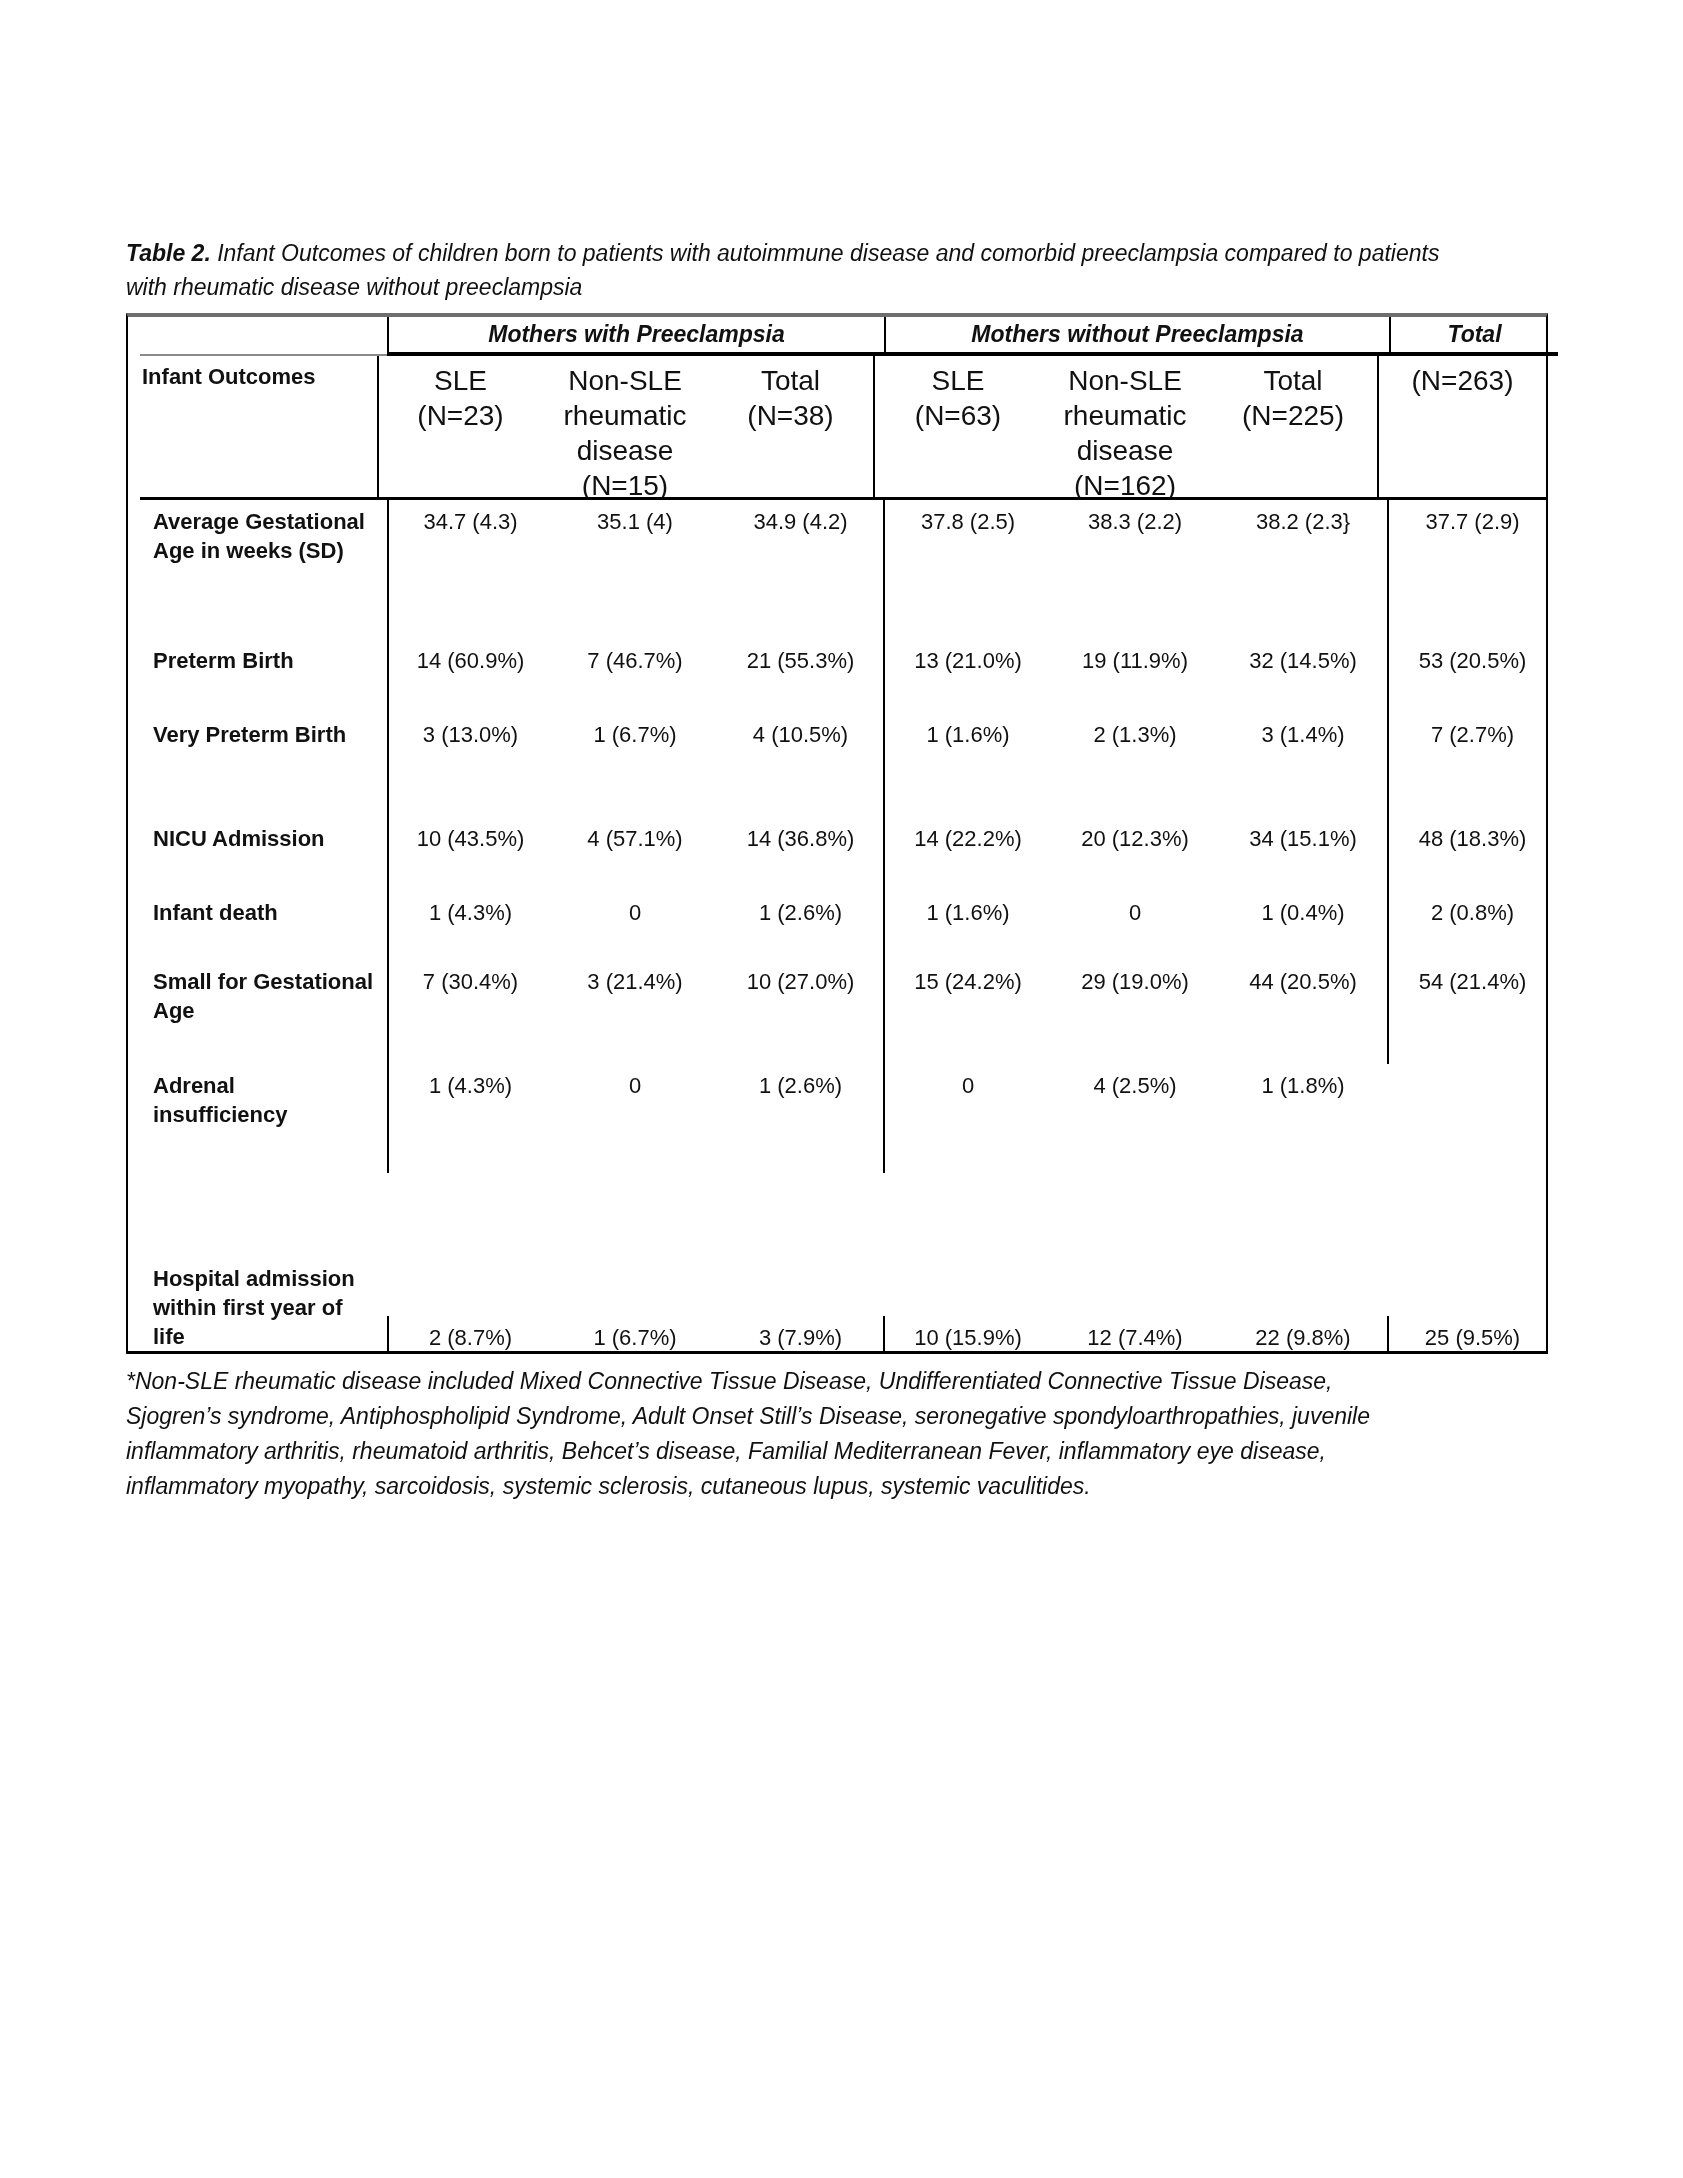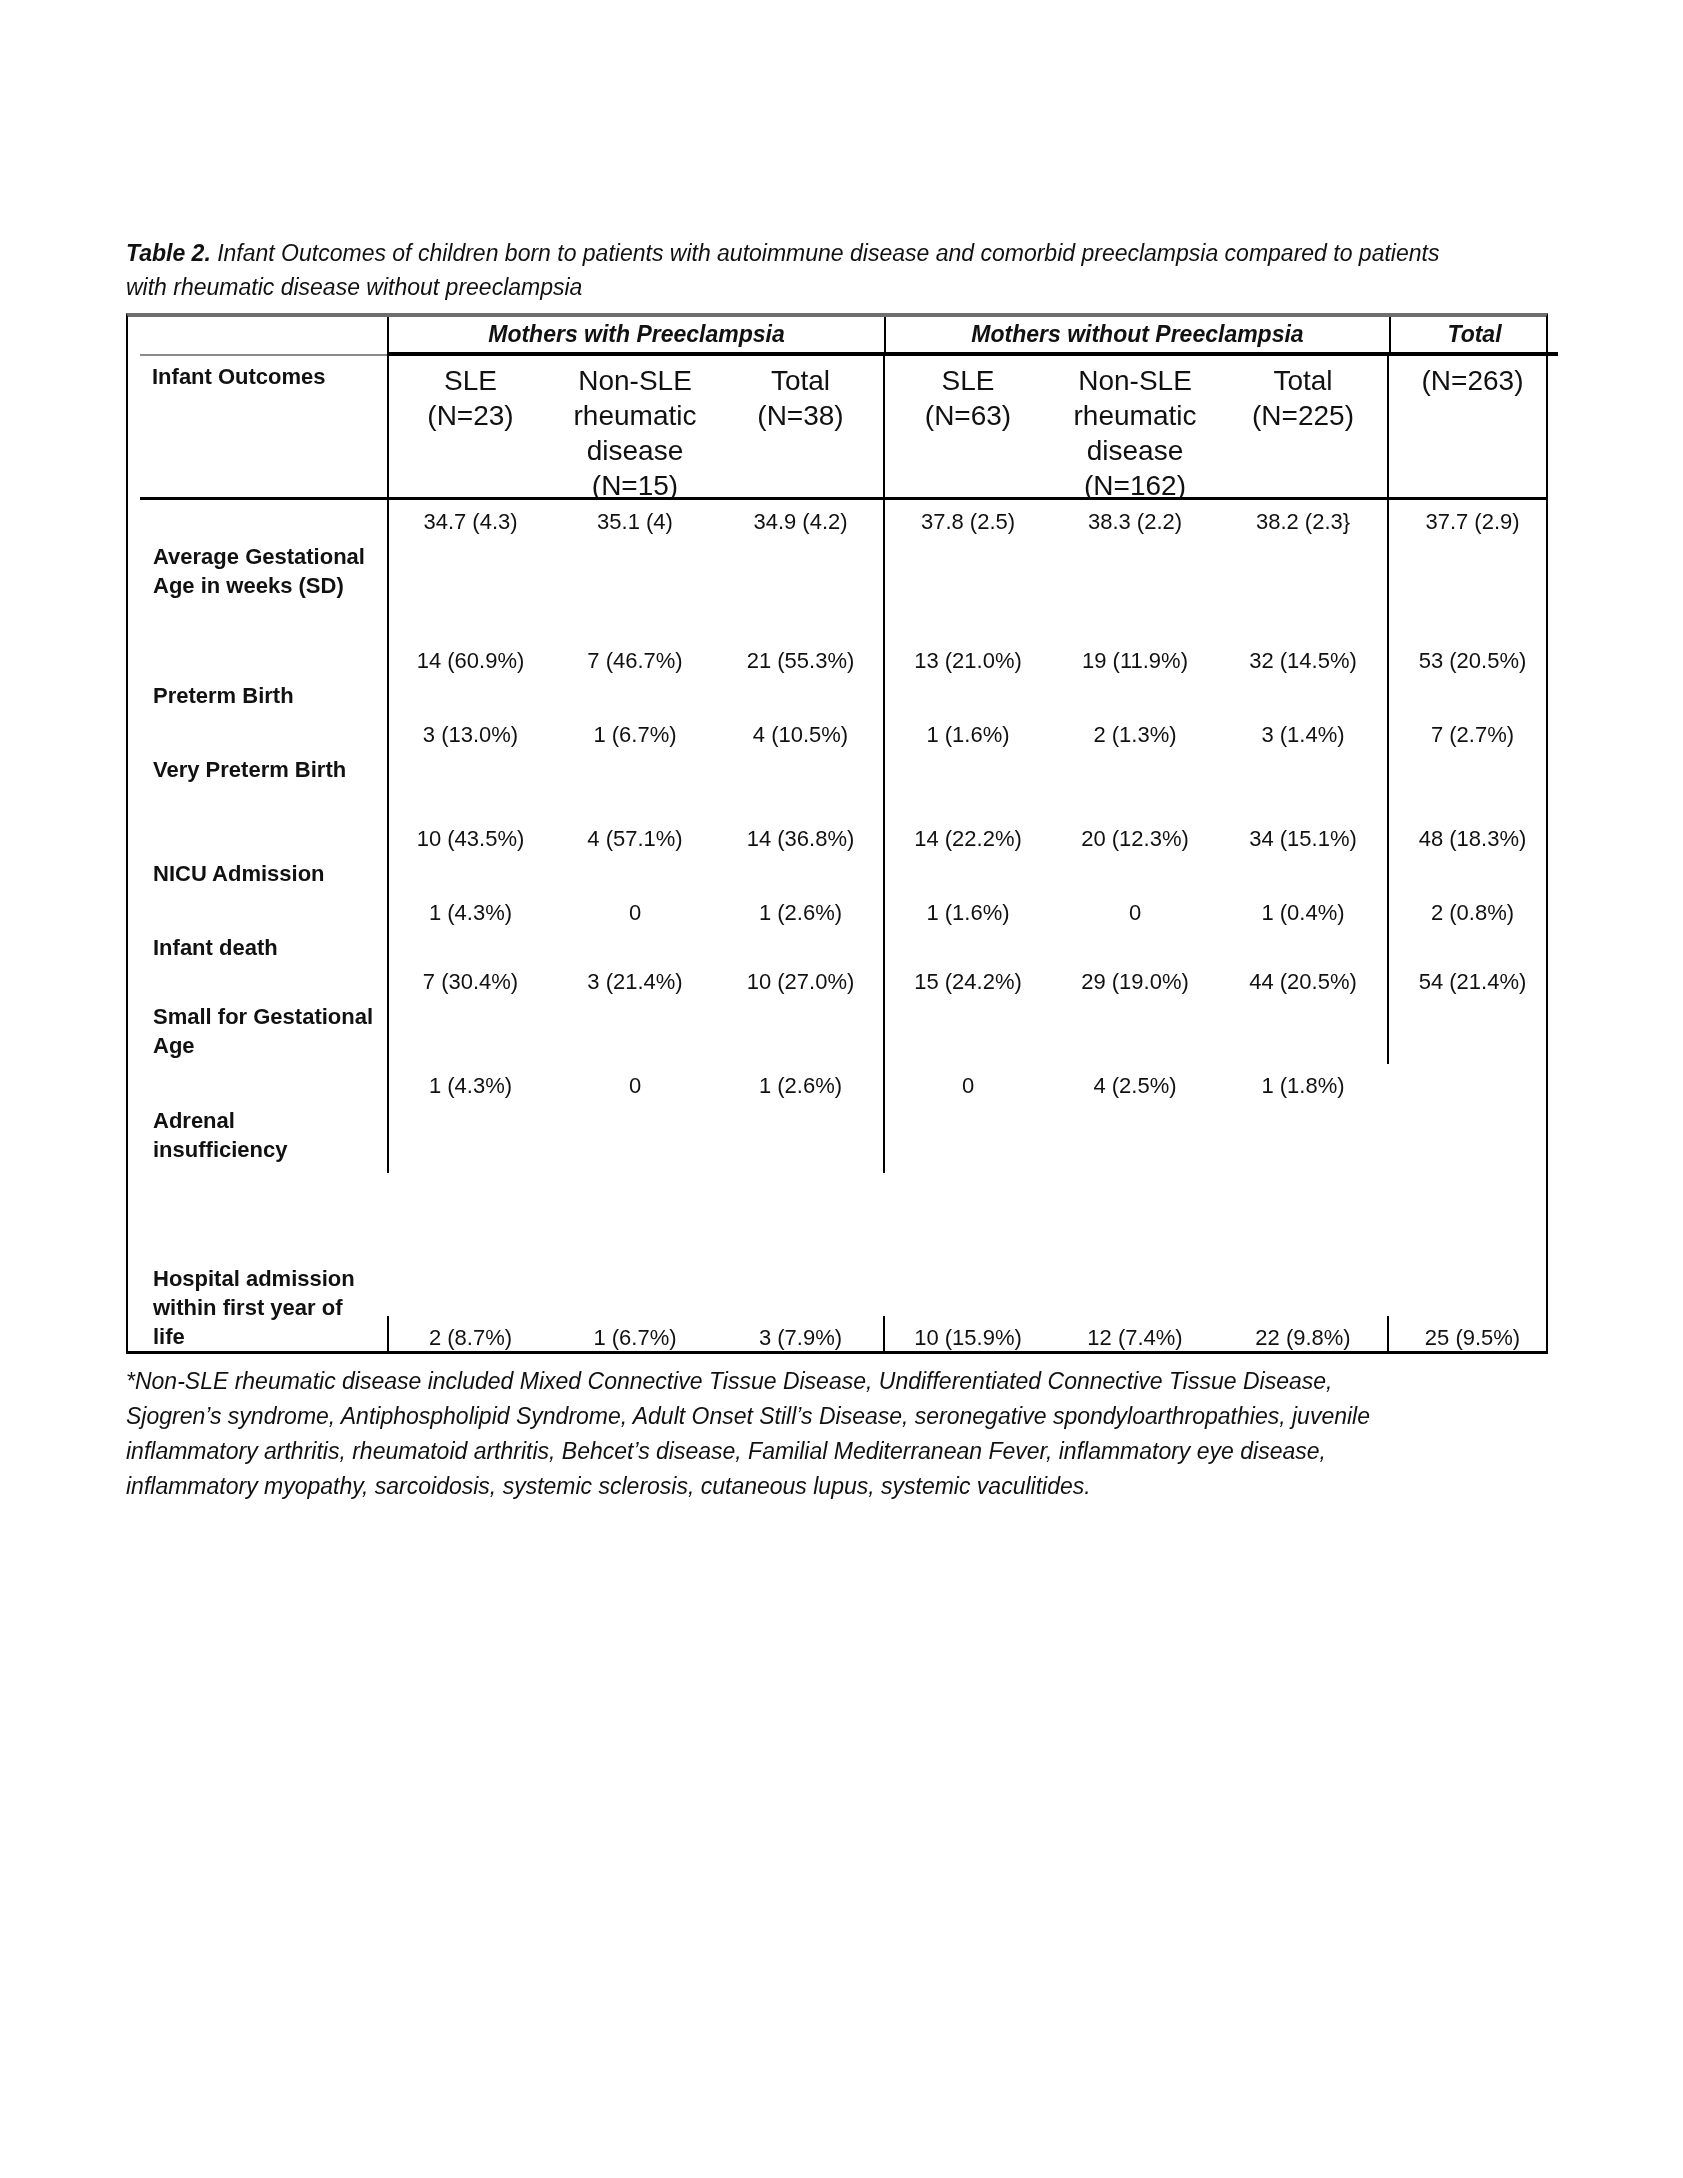--- a/index.html
+++ b/index.html
@@ -58,42 +58,41 @@
   .group-cell {
     font-weight: bold;
     font-style: italic;
     font-size: 23px;
     text-align: center;
     padding-top: 4px;
     border-bottom: 4px solid #000;
   }
 
   
-  .subhead-row { height: 144px; border-bottom: 3px solid #000; }
+  .subhead-row { height: 144px; border-bottom: 3px solid #000; justify-content: flex-end; }
   .corner-head {
     font-weight: bold;
     font-size: 22px;
     padding: 8px 12px;
   }
   .col-head {
     font-weight: normal;
     font-size: 28px;
     text-align: center;
     padding-top: 7px;
     line-height: 35px;
     white-space: pre-line;
   }
 
   
   .body-row .outcome {
     font-weight: bold;
     font-size: 22px;
     line-height: 29px;
     padding: 7px 12px 0 13px;
-    margin-top: 35px;
   }
   .body-row .val {
     font-size: 22px;
     text-align: center;
     padding-top: 9px;
   }
 
   
   .footnote {
     position: absolute;

